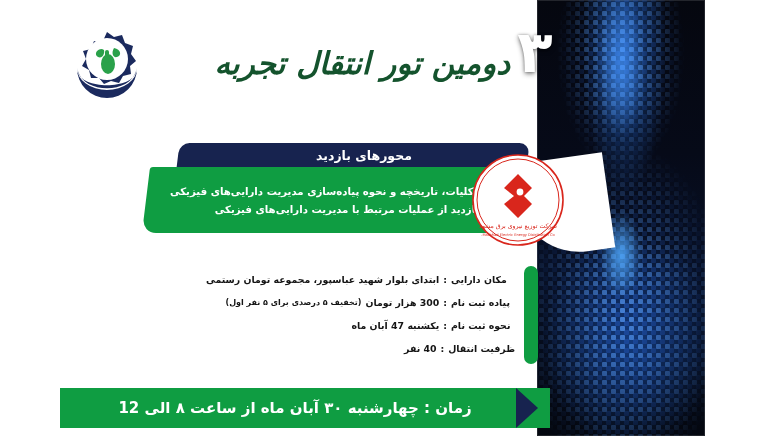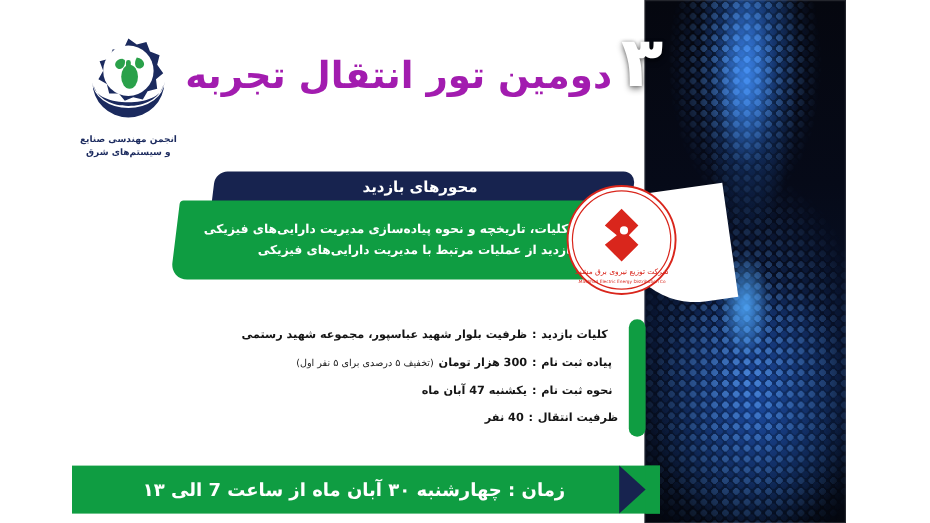--- a/index.html
+++ b/index.html
@@ -75,26 +75,27 @@
     margin-top:2px;
     color:#1b2a5e;
     font-size:7.5px;line-height:1.5;font-weight:bold;
     white-space:nowrap;
     letter-spacing:0;
   }
 
   .main-title{
     position:absolute;left:170px;top:35px;width:340px;height:56px;
     display:flex;align-items:center;justify-content:flex-start;
-    color:#a21caf;
+    color:#14532d;
     font-size:31px;font-weight:bold;
     letter-spacing:-.2px;
     direction:rtl;
     white-space:nowrap;
     text-shadow:0 1px 0 rgba(255,255,255,.6);
+    font-style:italic;
   }
   .edition-number{
     position:absolute;left:505px;top:14px;
     width:60px;height:76px;
     color:#ffffff;
     font-size:58px;font-weight:bold;line-height:76px;
     text-align:center;
     text-shadow:0 0 3px rgba(0,0,0,.35), 0 2px 5px rgba(0,0,0,.45);
     z-index:6;
   }
@@ -108,20 +109,21 @@
     background:#17234f;
     border-radius:10px 10px 0 0;
     transform:skewX(-7deg);
   }
   .topics-header-label{
     position:absolute;left:46px;top:0;width:344px;height:26px;
     line-height:26px;
     color:#ffffff;font-size:12.5px;font-weight:bold;
     text-align:center;direction:rtl;
     z-index:3;
+    padding-left:14px;
   }
   .topics-body{
     position:absolute;left:14px;top:24px;width:382px;height:66px;
     background:#0f9d42;
     transform:skewX(-7deg);
     border-radius:3px 3px 3px 14px;
   }
   .topics-lines{
     position:absolute;left:22px;top:26px;width:368px;height:62px;
     z-index:3;direction:rtl;
@@ -150,21 +152,21 @@
     display:flex;align-items:center;justify-content:flex-start;
     height:23px;
     white-space:nowrap;
   }
   .detail-label{
     color:#151515;font-size:9.4px;font-weight:bold;
     min-width:64px;text-align:left;
   }
   .detail-colon{color:#151515;font-size:9.4px;font-weight:bold;padding:0 4px;}
   .detail-value{color:#151515;font-size:9.4px;font-weight:bold;}
-  .detail-note{font-size:8px;font-weight:normal;padding-right:4px;}
+  .detail-note{font-size:8px;font-weight:bold;padding-right:4px;}
 
   .green-pill{
     position:absolute;left:524px;top:266px;width:14px;height:98px;
     background:#0f9d42;border-radius:7px;z-index:6;
   }
 
   
   .time-banner{
     position:absolute;left:60px;top:388px;width:490px;height:40px;
     background:#0f9d42;
@@ -209,24 +211,20 @@
       <circle cx="43" cy="31" r="21" fill="#ffffff"></circle>
       <path d="M13 40 a30 30 0 0 0 60 0 a30 22 0 0 1 -60 0 Z" fill="#1b2a5e"></path>
       <path d="M14 43 C20 66, 66 66, 72 43 C70 62, 16 62, 14 43 Z" fill="#1b2a5e"></path>
       <g fill="#2aa14a">
         <ellipse cx="44" cy="36" rx="7" ry="10"></ellipse>
         <path d="M38 21 C32 21, 30 27, 34 29 C38 31, 41 26, 40 22 Z"></path>
         <path d="M50 20 C57 21, 58 28, 53 29 C49 30, 47 25, 50 20 Z"></path>
         <rect x="41" y="22" width="4" height="13" rx="2"></rect>
       </g>
     </svg>
-    <div class="assoc-name">
-      <div>انجمن مهندسی صنایع</div>
-      <div>و سیستم‌های شرق</div>
-    </div>
   </div>
 
   <div class="main-title">دومین تور انتقال تجربه</div>
 
   <div class="edition-number">۳</div>
 
   <div class="topics">
     <div class="topics-header"></div>
     <div class="topics-header-label">محورهای بازدید</div>
     <div class="topics-body"></div>
@@ -246,23 +244,23 @@
       <circle cx="50" cy="40" r="3.4" fill="#ffffff"></circle>
       <text x="48" y="76" font-size="6.2" fill="#d9261c" text-anchor="middle" font-family="DejaVu Sans, sans-serif">شرکت توزيع نيروی برق مشهد</text>
       <text x="48" y="84" font-size="3.6" fill="#d9261c" text-anchor="middle" font-family="DejaVu Sans, sans-serif">Mashhad Electric Energy Distribution Co.</text>
     </svg>
   </div>
 
   <div class="green-pill"></div>
 
   <div class="details">
     <div class="detail-row">
-      <span class="detail-label">کلیات بازدید</span>
-      <span class="detail-colon">:</span>
-      <span class="detail-value">ظرفیت بلوار شهید عباسپور، مجموعه شهید رستمی</span>
+      <span class="detail-label">مکان دارایی</span>
+      <span class="detail-colon">:</span>
+      <span class="detail-value">ابتدای بلوار شهید عباسپور، مجموعه تومان رستمی</span>
     </div>
     <div class="detail-row">
       <span class="detail-label">پیاده ثبت نام</span>
       <span class="detail-colon">:</span>
       <span class="detail-value">300 هزار تومان</span>
       <span class="detail-value detail-note">(تخفیف ۵ درصدی برای ۵ نفر اول)</span>
     </div>
     <div class="detail-row">
       <span class="detail-label">نحوه ثبت نام</span>
       <span class="detail-colon">:</span>
@@ -271,15 +269,15 @@
     <div class="detail-row">
       <span class="detail-label">ظرفیت انتقال</span>
       <span class="detail-colon">:</span>
       <span class="detail-value">40 نفر</span>
     </div>
   </div>
 
   <div class="time-banner"></div>
   <div class="time-arrow-cap"></div>
   <div class="time-arrow"></div>
-  <div class="time-banner-text">زمان : چهارشنبه ۳۰ آبان ماه از ساعت 7 الی ۱۳</div>
+  <div class="time-banner-text">زمان : چهارشنبه ۳۰ آبان ماه از ساعت ۸ الی 12</div>
 
 </div>
 
 </body></html>

